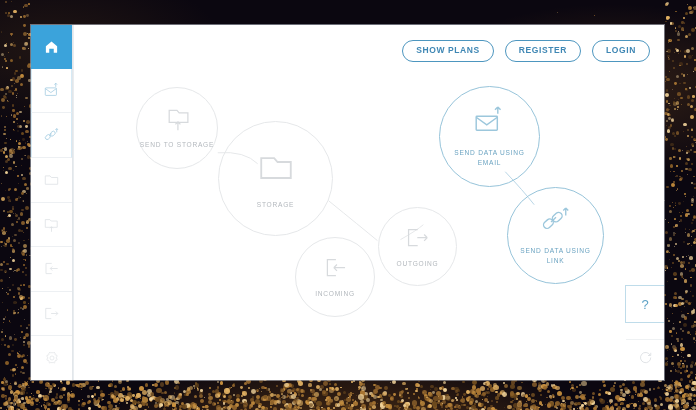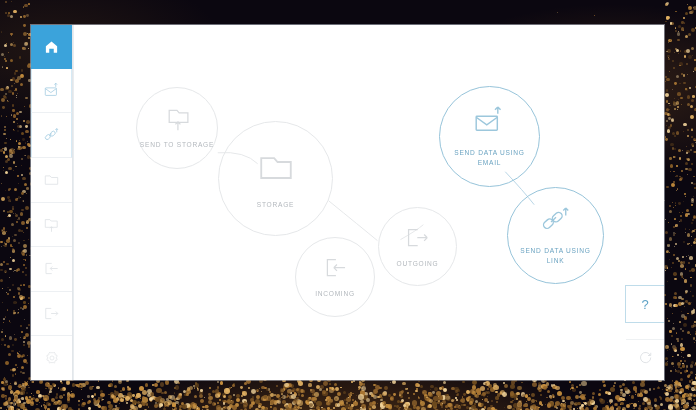--- a/index.html
+++ b/index.html
@@ -2296,20 +2296,25 @@
         <circle cx="13" cy="13" r="3.3"></circle>
       </svg>
     </div>
 
   </nav>
 
   <section id="canvas">
 
     <div id="railedge"></div>
 
+    <div id="topbar">
+      <button class="pill">SHOW PLANS</button>
+      <button class="pill">REGISTER</button>
+      <button class="pill">LOGIN</button>
+    </div>
 
     <svg id="connectors" viewBox="0 0 592 355" preserveAspectRatio="none">
       <path d="M145 128 Q172 126 185 139" fill="none" stroke="#e6e8ea" stroke-width="1"></path>
       <path d="M256 176 Q288 202 305 216" fill="none" stroke="#e6e8ea" stroke-width="1"></path>
       <path d="M328 215 Q344 206 351 200" fill="none" stroke="#e6e8ea" stroke-width="1"></path>
       <path d="M433 147 Q451 166 462 180" fill="none" stroke="#b9d6e6" stroke-width="1"></path>
     </svg>
 
     <div class="bubble grey" style="left:63px;top:62px;width:82px;height:82px;">
       <svg width="27" height="27" viewBox="0 0 26 26">

